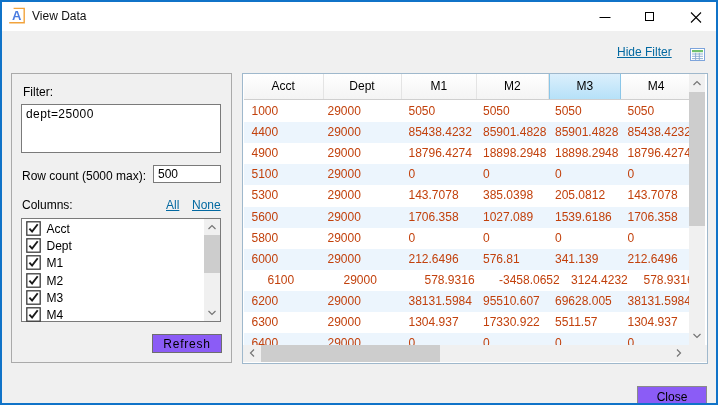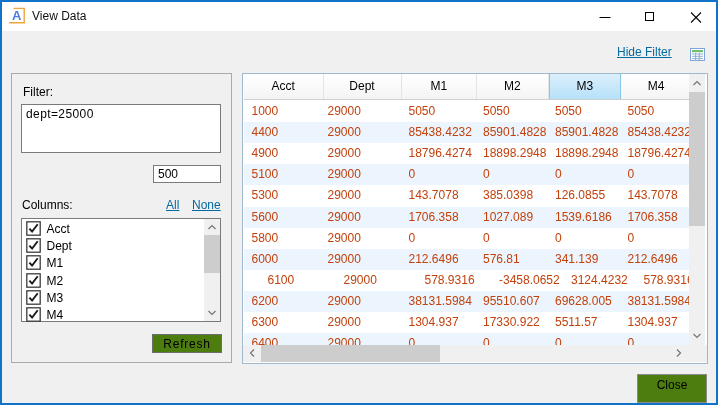--- a/index.html
+++ b/index.html
@@ -6,21 +6,21 @@
   body{font-family:"Liberation Sans",sans-serif;font-size:12px;color:#000;}
   #win{position:relative;width:718px;height:405px;background:#f0f0f0;overflow:hidden;
        border-left:1px solid #1073c8;border-right:1px solid #1073c8;border-bottom:1px solid #1073c8;
        border-top:2px solid #1073c8;box-sizing:border-box;}
   .abs{position:absolute;}
   #titlebar{left:0;top:0;width:716px;height:29px;background:#fff;}
   #title{left:31px;top:7px;color:#111;}
   .link{color:#0369a1;text-decoration:underline;}
   .panel{border:1px solid #aaa;}
   .tb{background:#fff;border:1px solid #7a7a7a;box-sizing:border-box;}
-  .btn{background:#4d7c0f;border:1px solid #6e6e6e;box-sizing:border-box;text-align:center;}
+  .btn{background:#8b5cf6;border:1px solid #6e6e6e;box-sizing:border-box;text-align:center;}
   .hdrcell{display:inline-block;text-align:center;height:25px;line-height:25px;box-sizing:border-box;border-right:1px solid #e4e4e4;vertical-align:top;}
   .row{position:absolute;left:0;width:446px;height:21.1px;line-height:21.1px;white-space:nowrap;overflow:hidden;color:#c2410c;}
   .cell{display:inline-block;box-sizing:border-box;vertical-align:top;overflow:hidden;white-space:nowrap;}
   .row .c0{padding-left:7.5px;} .row .c1{padding-left:4px;} .row .c2{padding-left:7px;}
   .row .c3{padding-left:6px;} .row .c4{padding-left:6.5px;} .row .c5{padding-left:6.5px;}
   .c0{width:79.5px;} .c1{width:78px;} .c2{width:75.5px;} .c3{width:71.5px;} .c4{width:72.5px;} .c5{width:70px;}
   .alt{background:#ecf5fd;}
   .sbtrack{background:#f0f0f0;}
   svg{display:block;}
 </style>
@@ -56,20 +56,21 @@
       <line x1="2" y1="8.3" x2="13" y2="8.3"></line>
       <line x1="2" y1="10.6" x2="13" y2="10.6"></line>
       <line x1="5.6" y1="4.8" x2="5.6" y2="12.5"></line>
       <line x1="9.3" y1="4.8" x2="9.3" y2="12.5"></line>
     </g>
   </svg>
 
   <div class="abs panel" style="left:10px;top:71px;width:221px;height:290px;box-sizing:border-box;"></div>
   <div class="abs" style="left:22px;top:83px;">Filter:</div>
   <div class="abs tb" style="left:20px;top:102px;width:200px;height:49px;padding:2px 4px;letter-spacing:0.4px;">dept=25000</div>
+  <div class="abs" style="left:21px;top:167px;">Row count (5000 max):</div>
   <div class="abs tb" style="left:152px;top:163px;width:68px;height:18px;padding:1px 4px;">500</div>
   <div class="abs" style="left:21px;top:196px;">Columns:</div>
   <div class="abs link" style="left:165px;top:196px;">All</div>
   <div class="abs link" style="left:191px;top:196px;">None</div>
 
   <div class="abs tb" style="left:20px;top:216px;width:200px;height:104px;"></div>
 
   <div class="abs" id="cbx" style="left:21px;top:218px;width:182px;height:104px;overflow:hidden;">
       <div style="position:absolute;left:4px;top:1.0px;height:17px;line-height:17px;white-space:nowrap;"><svg width="15" height="15" viewBox="0 0 15 15" style="vertical-align:-3px;display:inline-block">
           <rect x="0.8" y="0.8" width="13.4" height="13.4" fill="#fff" stroke="#3c3c3c" stroke-width="1.3"></rect>
@@ -110,21 +111,21 @@
 
   <div class="abs" style="left:243px;top:72px;width:446px;height:25px;background:linear-gradient(#ffffff,#f4f4f4);border-bottom:1px solid #cfcfcf;white-space:nowrap;">
     <span class="hdrcell c0">Acct</span><span class="hdrcell c1">Dept</span><span class="hdrcell c2">M1</span><span class="hdrcell c3">M2</span><span class="hdrcell c4" style="background:linear-gradient(#dbeffc,#b6e1f8);border-left:1px solid #8ac6e8;border-right:1px solid #8ac6e8;">M3</span><span class="hdrcell c5" style="border-right:none;">M4</span>
   </div>
 
   <div class="abs" id="grid" style="left:243px;top:99.1px;width:446px;height:245.9px;overflow:hidden;">
       <div class="row" style="top:0.0px;"><span class="cell c0">1000</span><span class="cell c1">29000</span><span class="cell c2">5050</span><span class="cell c3">5050</span><span class="cell c4">5050</span><span class="cell c5">5050</span></div>
       <div class="row alt" style="top:21.1px;"><span class="cell c0">4400</span><span class="cell c1">29000</span><span class="cell c2">85438.4232</span><span class="cell c3">85901.4828</span><span class="cell c4">85901.4828</span><span class="cell c5">85438.4232</span></div>
       <div class="row" style="top:42.2px;"><span class="cell c0">4900</span><span class="cell c1">29000</span><span class="cell c2">18796.4274</span><span class="cell c3">18898.2948</span><span class="cell c4">18898.2948</span><span class="cell c5">18796.4274</span></div>
       <div class="row alt" style="top:63.3px;"><span class="cell c0">5100</span><span class="cell c1">29000</span><span class="cell c2">0</span><span class="cell c3">0</span><span class="cell c4">0</span><span class="cell c5">0</span></div>
-      <div class="row" style="top:84.4px;"><span class="cell c0">5300</span><span class="cell c1">29000</span><span class="cell c2">143.7078</span><span class="cell c3">385.0398</span><span class="cell c4">126.0855</span><span class="cell c5">143.7078</span></div>
+      <div class="row" style="top:84.4px;"><span class="cell c0">5300</span><span class="cell c1">29000</span><span class="cell c2">143.7078</span><span class="cell c3">385.0398</span><span class="cell c4">205.0812</span><span class="cell c5">143.7078</span></div>
       <div class="row alt" style="top:105.5px;"><span class="cell c0">5600</span><span class="cell c1">29000</span><span class="cell c2">1706.358</span><span class="cell c3">1027.089</span><span class="cell c4">1539.6186</span><span class="cell c5">1706.358</span></div>
       <div class="row" style="top:126.6px;"><span class="cell c0">5800</span><span class="cell c1">29000</span><span class="cell c2">0</span><span class="cell c3">0</span><span class="cell c4">0</span><span class="cell c5">0</span></div>
       <div class="row alt" style="top:147.7px;"><span class="cell c0">6000</span><span class="cell c1">29000</span><span class="cell c2">212.6496</span><span class="cell c3">576.81</span><span class="cell c4">341.139</span><span class="cell c5">212.6496</span></div>
       <div class="row" style="top:168.8px;padding-left:16px;"><span class="cell c0">6100</span><span class="cell c1">29000</span><span class="cell c2">578.9316</span><span class="cell c3">-3458.0652</span><span class="cell c4">3124.4232</span><span class="cell c5">578.9316</span></div>
       <div class="row alt" style="top:189.9px;"><span class="cell c0">6200</span><span class="cell c1">29000</span><span class="cell c2">38131.5984</span><span class="cell c3">95510.607</span><span class="cell c4">69628.005</span><span class="cell c5">38131.5984</span></div>
       <div class="row" style="top:211.0px;"><span class="cell c0">6300</span><span class="cell c1">29000</span><span class="cell c2">1304.937</span><span class="cell c3">17330.922</span><span class="cell c4">5511.57</span><span class="cell c5">1304.937</span></div>
       <div class="row alt" style="top:232.1px;"><span class="cell c0">6400</span><span class="cell c1">29000</span><span class="cell c2">0</span><span class="cell c3">0</span><span class="cell c4">0</span><span class="cell c5">0</span></div>
     </div>
 
   <div class="abs sbtrack" style="left:688px;top:72px;width:16px;height:271px;"></div>
@@ -136,14 +137,14 @@
 
   <div class="abs sbtrack" style="left:242px;top:343px;width:446px;height:17px;"></div>
   <svg class="abs" style="left:242px;top:343px" width="446" height="17" viewBox="0 0 446 17">
     <rect x="18" y="0" width="179" height="17" fill="#cdcdcd"></rect>
     <path d="M11 4.5 L7.5 8 L11 11.5" fill="none" stroke="#757575" stroke-width="1.2"></path>
     <path d="M434 4.5 L437.5 8 L434 11.5" fill="none" stroke="#757575" stroke-width="1.2"></path>
   </svg>
 
   <div class="abs sbtrack" style="left:688px;top:343px;width:18px;height:17px;"></div>
 
-  <div class="abs btn" style="left:636px;top:372px;width:70px;height:29px;line-height:21px;border-color:#8a8a8a;">Close</div>
+  <div class="abs btn" style="left:636px;top:384px;width:70px;height:19px;line-height:21px;border-color:#8a8a8a;">Close</div>
 </div>
 
 </body></html>

